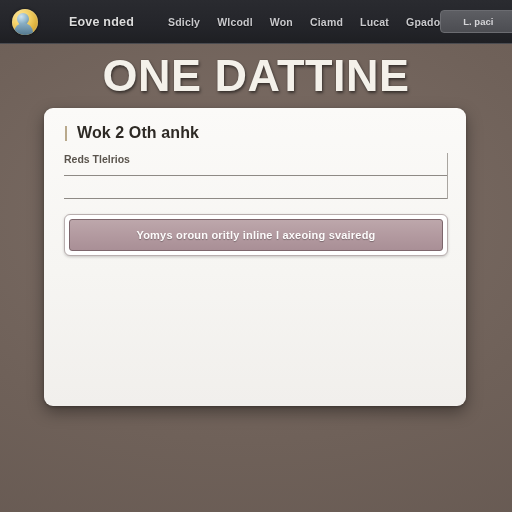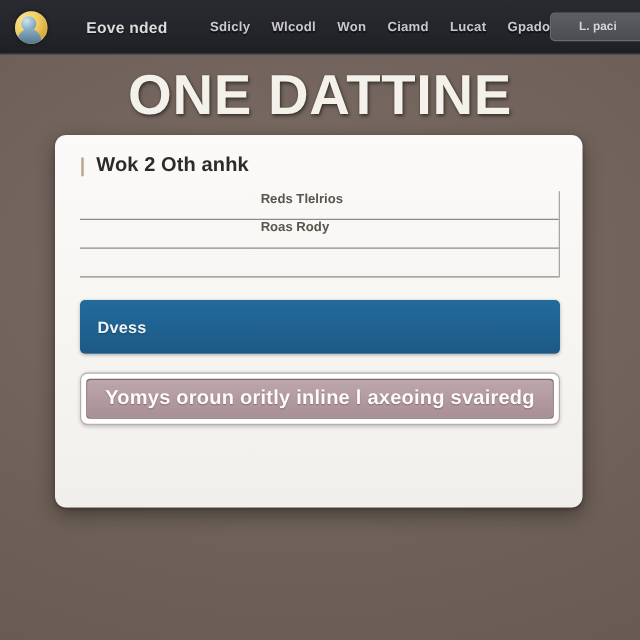--- a/index.html
+++ b/index.html
@@ -164,21 +164,21 @@
     white-space: nowrap;
   }
 
   
   #fields {
     margin-top: 11px;
     border-right: 1px solid #a9a5a0;
   }
   .field-row {
     display: flex;
-    align-items: center;
+    align-items: flex-start;
     height: 23px;
     border-bottom: 1px solid #8e8a85;
     padding-right: 2px;
     flex-direction: column;
   }
   .field-row:last-child { border-bottom: 1px solid #8e8a85; }
 
   .field-label {
     color: #5a544d;
     font-size: 10.5px;
@@ -255,21 +255,21 @@
     background: linear-gradient(180deg, #bda7ab 0%, #b2999f 55%, #a98f96 100%);
     border: 1px solid #7d666c;
     border-radius: 3px;
     display: flex;
     align-items: center;
     justify-content: center;
     overflow: hidden;
   }
   #notice-text {
     color: #fdfbfb;
-    font-size: 16px;
+    font-size: 11px;
     font-weight: 600;
     letter-spacing: .2px;
     filter: blur(.5px);
     text-shadow: 0 1px 1px rgba(0,0,0,.3);
     white-space: nowrap;
   }
 
   
   #footer {
     position: absolute;
@@ -321,31 +321,24 @@
       <span id="card-tick"></span>
       <span id="card-title">Wok 2 Oth anhk</span>
     </div>
 
     <div id="fields">
       <div class="field-row">
         <span class="field-label">Reds Tlelrios</span>
         <span class="field-value"></span>
       </div>
       <div class="field-row">
-        <span class="field-label">Roas Rody</span>
         <span class="field-value"></span>
       </div>
-      <div class="field-row">
-        <span class="field-value"></span>
-      </div>
-    </div>
-
-    <div id="bar-primary">
-      <span id="bar-primary-label">Dvess</span>
-    </div>
+    </div>
+
 
 
     <div id="notice-shell">
       <div id="notice-banner">
         <span id="notice-text">Yomys oroun oritly inline l axeoing svairedg</span>
       </div>
     </div>
 
   </div>
 

